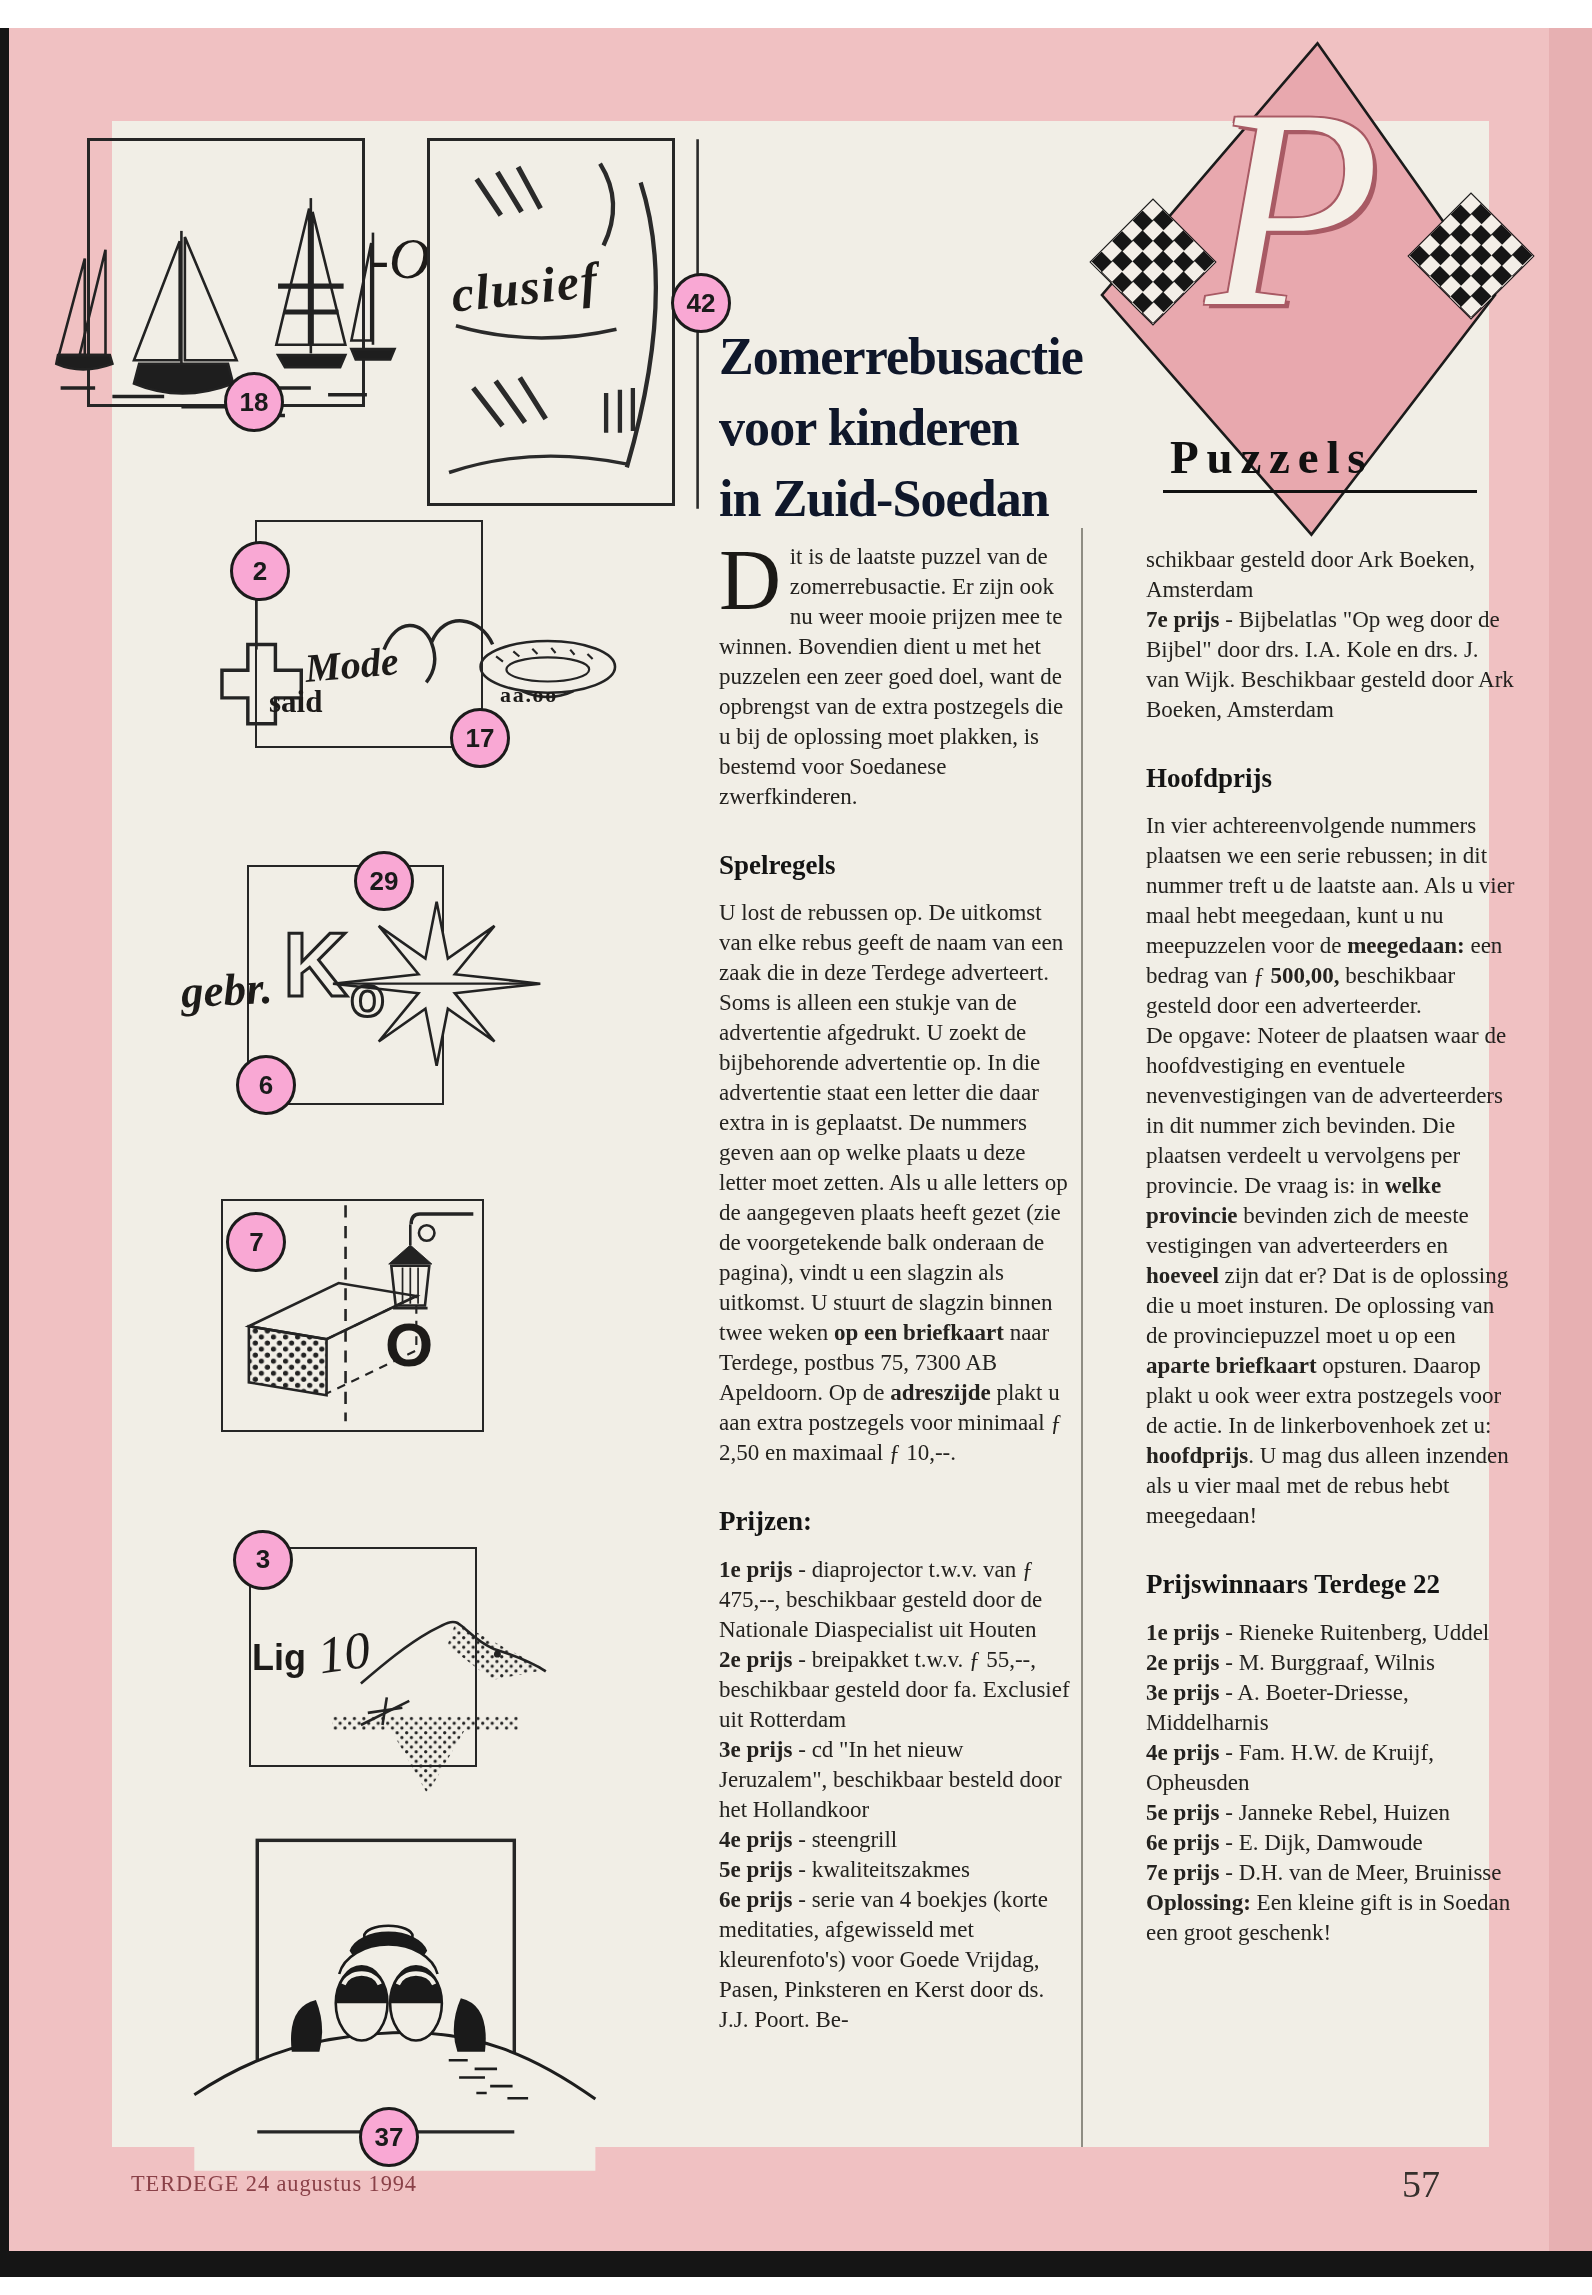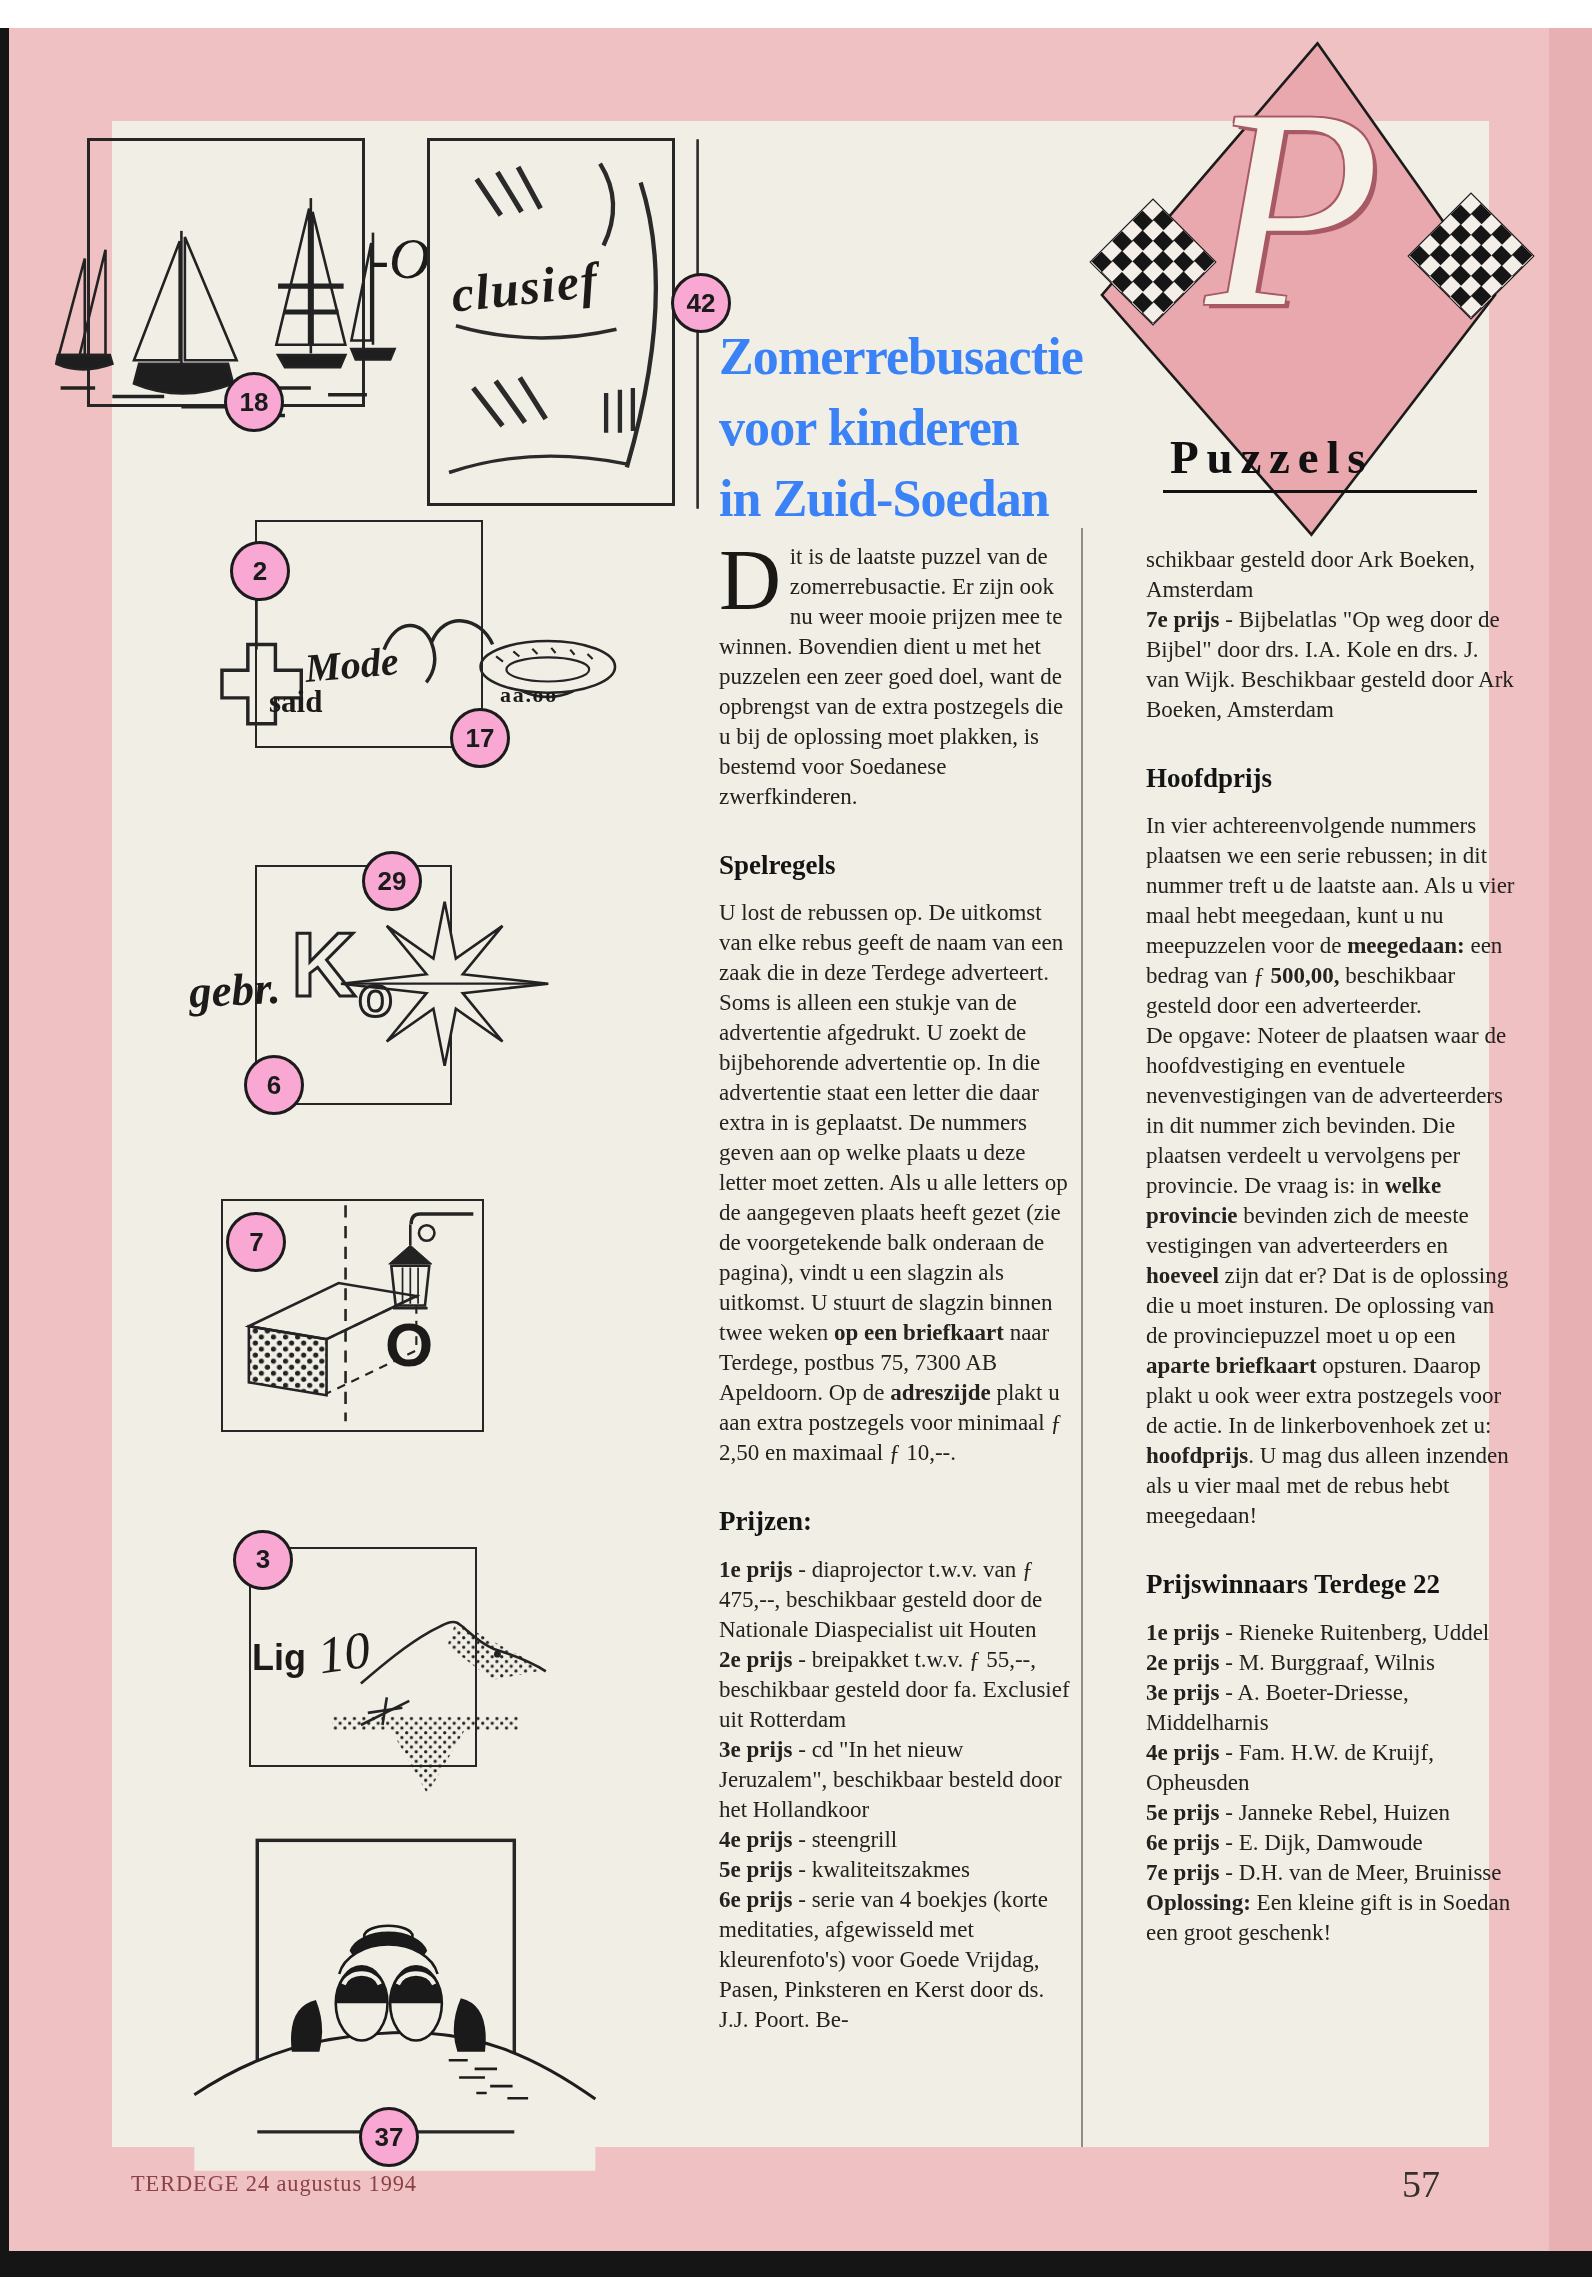--- a/index.html
+++ b/index.html
@@ -21,21 +21,21 @@
   .checker-right { left:1426px; top:211px; }
   .logo-p { position:absolute; left:1206px; top:52px; font-family:"Liberation Serif", serif;
             font-style:italic; font-size:285px; line-height:1.1; color:#f5f0e8;
             text-shadow:4.3px 4.3px 0 #a85a64, -1.7px -1.7px 0 #a85a64, 1.7px -1.7px 0 #a85a64, -1.7px 1.7px 0 #a85a64; }
   .logo-word { position:absolute; left:1170px; top:430px; font-family:"Liberation Serif", serif;
                font-weight:bold; font-size:47px; letter-spacing:7.8px; color:#111; }
   .logo-underline { position:absolute; left:1163px; top:490px; width:314px; height:2.6px; background:#111; }
 
   
   .title { position:absolute; left:719px; top:321px; width:431px; font-weight:bold;
-           font-size:52px; line-height:71px; color:#3b82f6; letter-spacing:-0.9px; }
+           font-size:52px; line-height:71px; color:#0f172a; letter-spacing:-0.9px; }
 
   
   .col { position:absolute; font-size:23px; line-height:30px; color:#24221f; }
   .col1 { left:719px;  top:542px; width:356px; }
   .col2 { left:1098px; top:545px; width:371px;margin-left:48px; }
   .col p { margin:0; }
   .col h3 { margin:38px 0 17.3px 0; font-size:27px; line-height:31px; color:#141414; }
   .dropcap { float:left; font-size:86px; line-height:69px; padding:3.5px 8.6px 0 0; color:#1b1916; }
   .vrule { position:absolute; left:1081px; top:528px; width:1.7px; height:1619px; background:#8f8d83; }
 
@@ -49,21 +49,21 @@
   .r-art { position:absolute; left:0; top:0; }
 
   .r1 { left:52px;  top:129px; width:371px; height:328px; }
   .r1 .suffix { left:318px; top:97px; font-size:57px; font-style:italic; }
   .r2 { left:423px; top:129px; width:311px; height:397px; }
   .r2 .script { left:28px; top:129px; font-size:50px; font-style:italic; font-weight:600; transform:rotate(-6deg); letter-spacing:1.7px; }
   .r3 { left:203px; top:513px; width:431px; height:268px; }
   .r3 .said { left:66px;  top:171px; font-size:31px; font-weight:bold; }
   .r3 .mode { left:102px; top:128px; font-size:40px; font-style:italic; font-weight:600; transform:rotate(-5deg); }
   .r3 .price{ left:297px; top:169px; font-size:22px; font-weight:bold; letter-spacing:1.7px; }
-  .r4 { left:181px; top:854px; width:380px; height:268px;margin-left:8px; }
+  .r4 { left:181px; top:854px; width:380px; height:268px; }
   .r4 .gebr { left:0px;  top:110px; font-size:45px; font-style:italic; font-weight:600; transform:rotate(-3deg); }
   .r4 .kletter { left:102px; top:60px;  font-size:90px; font-family:"Liberation Sans", sans-serif; font-weight:bold;
                  color:transparent; -webkit-text-stroke:3px #222; }
   .r4 .oletter { left:169px; top:109px; font-size:57px; font-family:"Liberation Sans", sans-serif; font-weight:bold;
                  color:transparent; -webkit-text-stroke:3px #222; }
   .r5 { left:216px; top:1195px; width:285px; height:259px; }
   .r5 .oletter { left:169px; top:114px; font-size:62px; font-family:"Liberation Sans", sans-serif; font-weight:bold; color:#1d1b19; }
   .r6 { left:233px; top:1540px; width:337px; height:268px; }
   .r6 .lig { left:19px; top:97px; font-size:36px; font-family:"Liberation Sans", sans-serif; font-weight:bold; }
   .r6 .ten { left:85px; top:83px;  font-size:52px; font-style:italic; transform:rotate(-8deg); }

